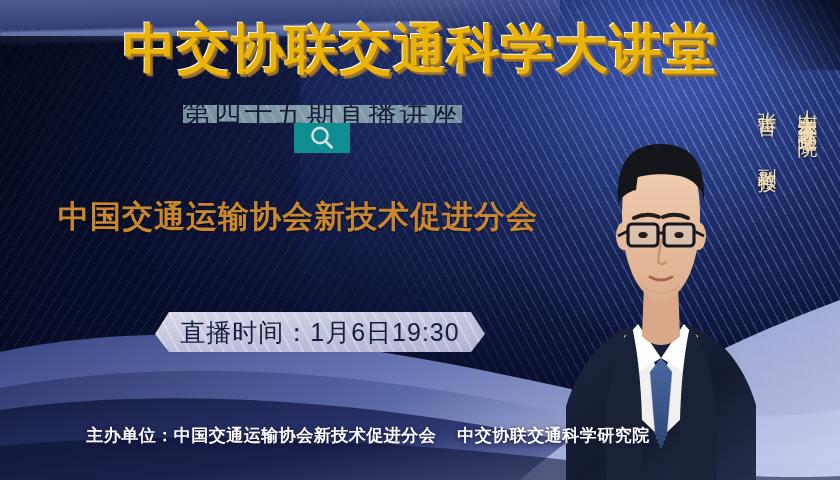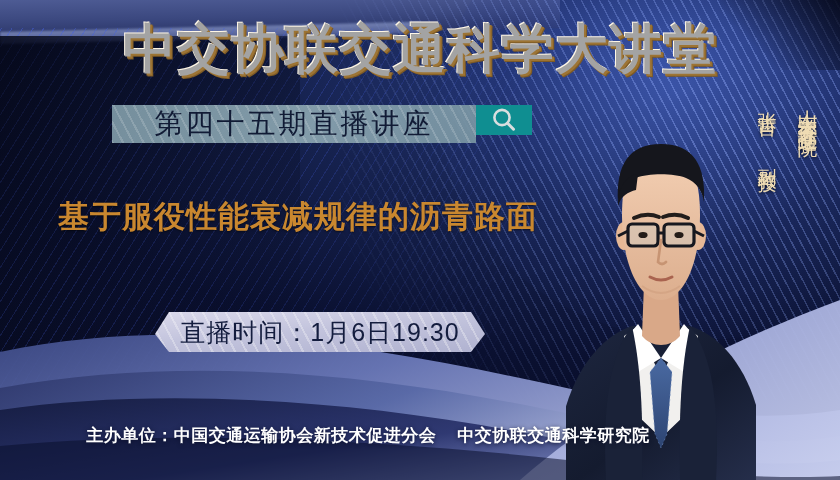--- a/index.html
+++ b/index.html
@@ -97,37 +97,38 @@
 
   
   .main-title {
     position: absolute;
     left: 0; top: 14px;
     width: 840px;
     text-align: center;
     font-size: 53px;
     font-weight: 700;
     letter-spacing: 1px;
-    color: #a3a3a3;
+    color: #eab308;
     text-shadow:
        2px 2px 0 #9d7434,
        3px 3px 0 #7d5a26,
       -1px -1px 0 #fff7e6;
     white-space: nowrap;
     z-index: 6;
   }
 
   
   .sub-bar {
     position: absolute;
     left: 112px; top: 105px;
     width: 420px; height: 48px;
     z-index: 6;
     display: flex;
-    align-items: flex-start;
+    align-items: center;
+    flex-direction: column;
   }
   .sub-bar-fill {
     flex: 1;
     position: relative;
     background: linear-gradient(100deg, rgba(126,153,166,.93) 0%, rgba(138,164,176,.93) 55%, rgba(120,148,162,.93) 100%);
     overflow: hidden;
     display: flex;
     align-items: center;
     justify-content: center;
   }
@@ -372,21 +373,21 @@
     </div>
     <div class="search-box">
       <svg width="30" height="30" viewBox="0 0 30 30">
         <circle cx="13" cy="12.5" r="7.6" fill="none" stroke="#d8dedf" stroke-width="2.6"></circle>
         <line x1="18.6" y1="18.2" x2="24.5" y2="24.2" stroke="#d8dedf" stroke-width="3" stroke-linecap="round"></line>
       </svg>
     </div>
   </div>
 
   <div class="topic">
-    <div class="topic-line">基于服役性能衰减规律的沥青路面</div>
+    <div class="topic-line">中国交通运输协会新技术促进分会</div>
   </div>
 
   <div class="time-pill">
     <span class="time-text">直播时间：1月6日19:30</span>
   </div>
 
   <div class="vtext v-affil">山东大学齐鲁交通学院</div>
   <div class="vtext v-name">张吉哲  副教授</div>
 
   <div class="footer">主办单位：中国交通运输协会新技术促进分会    中交协联交通科学研究院</div>

